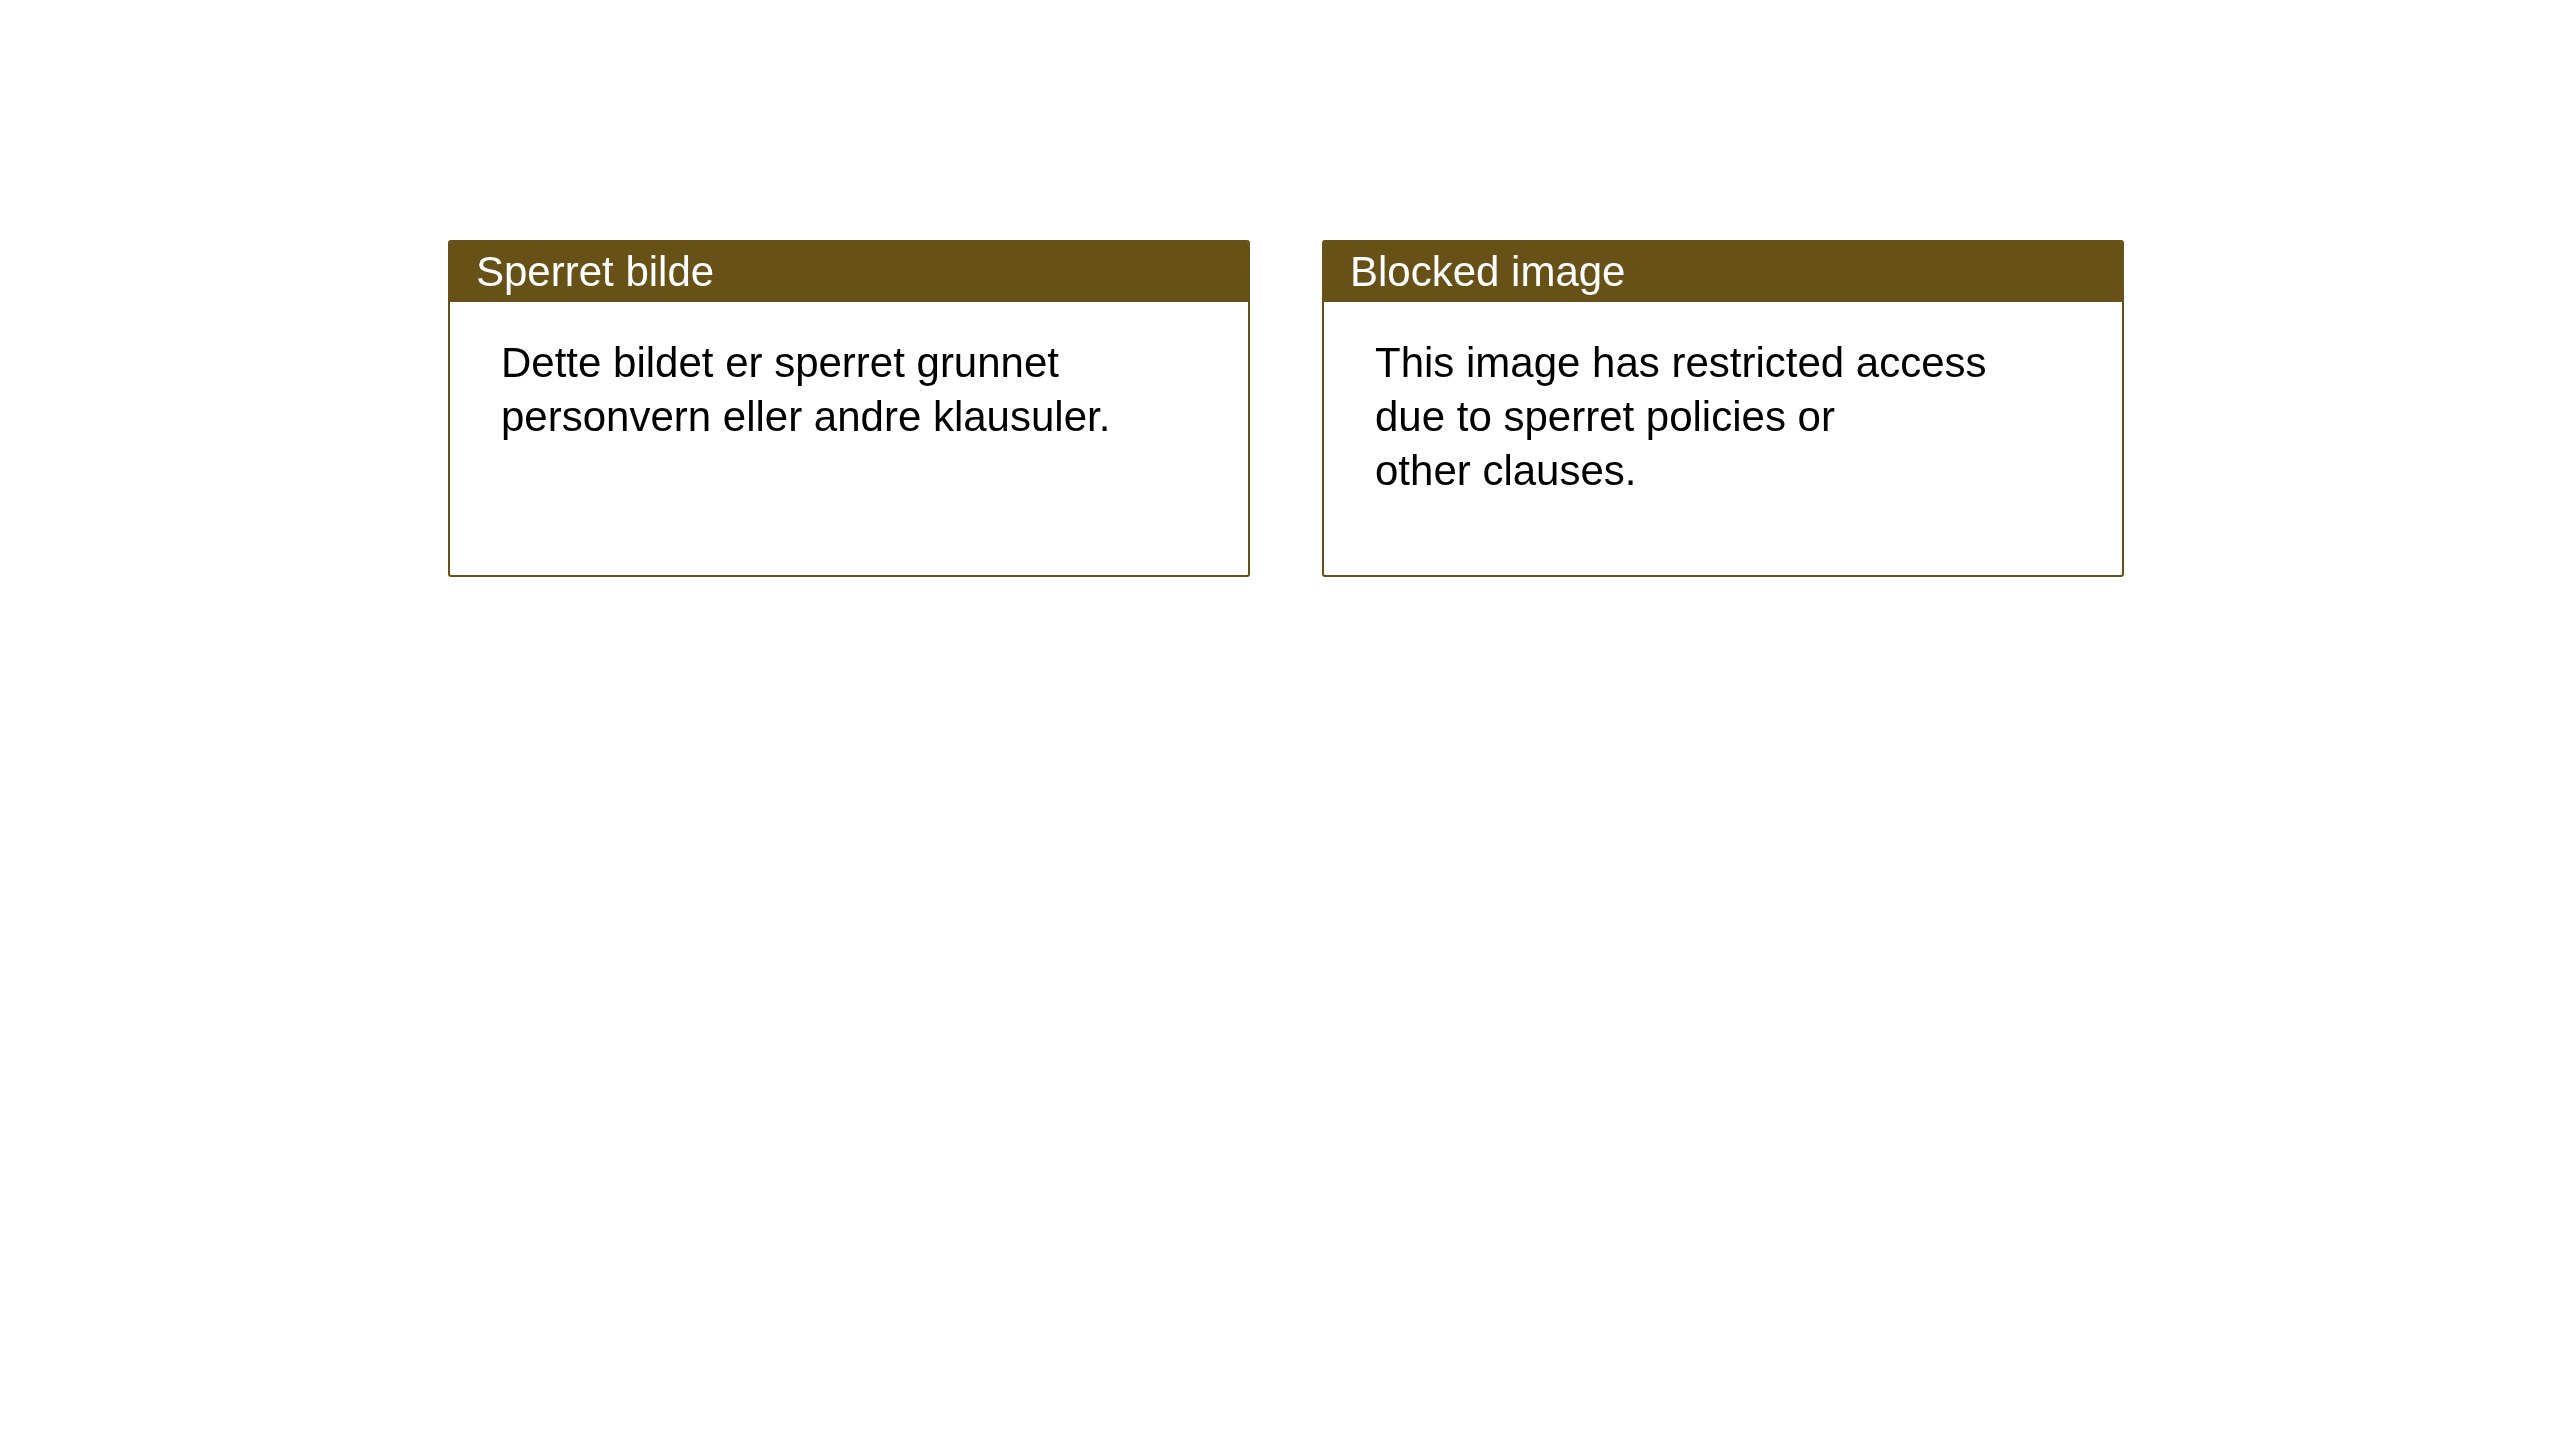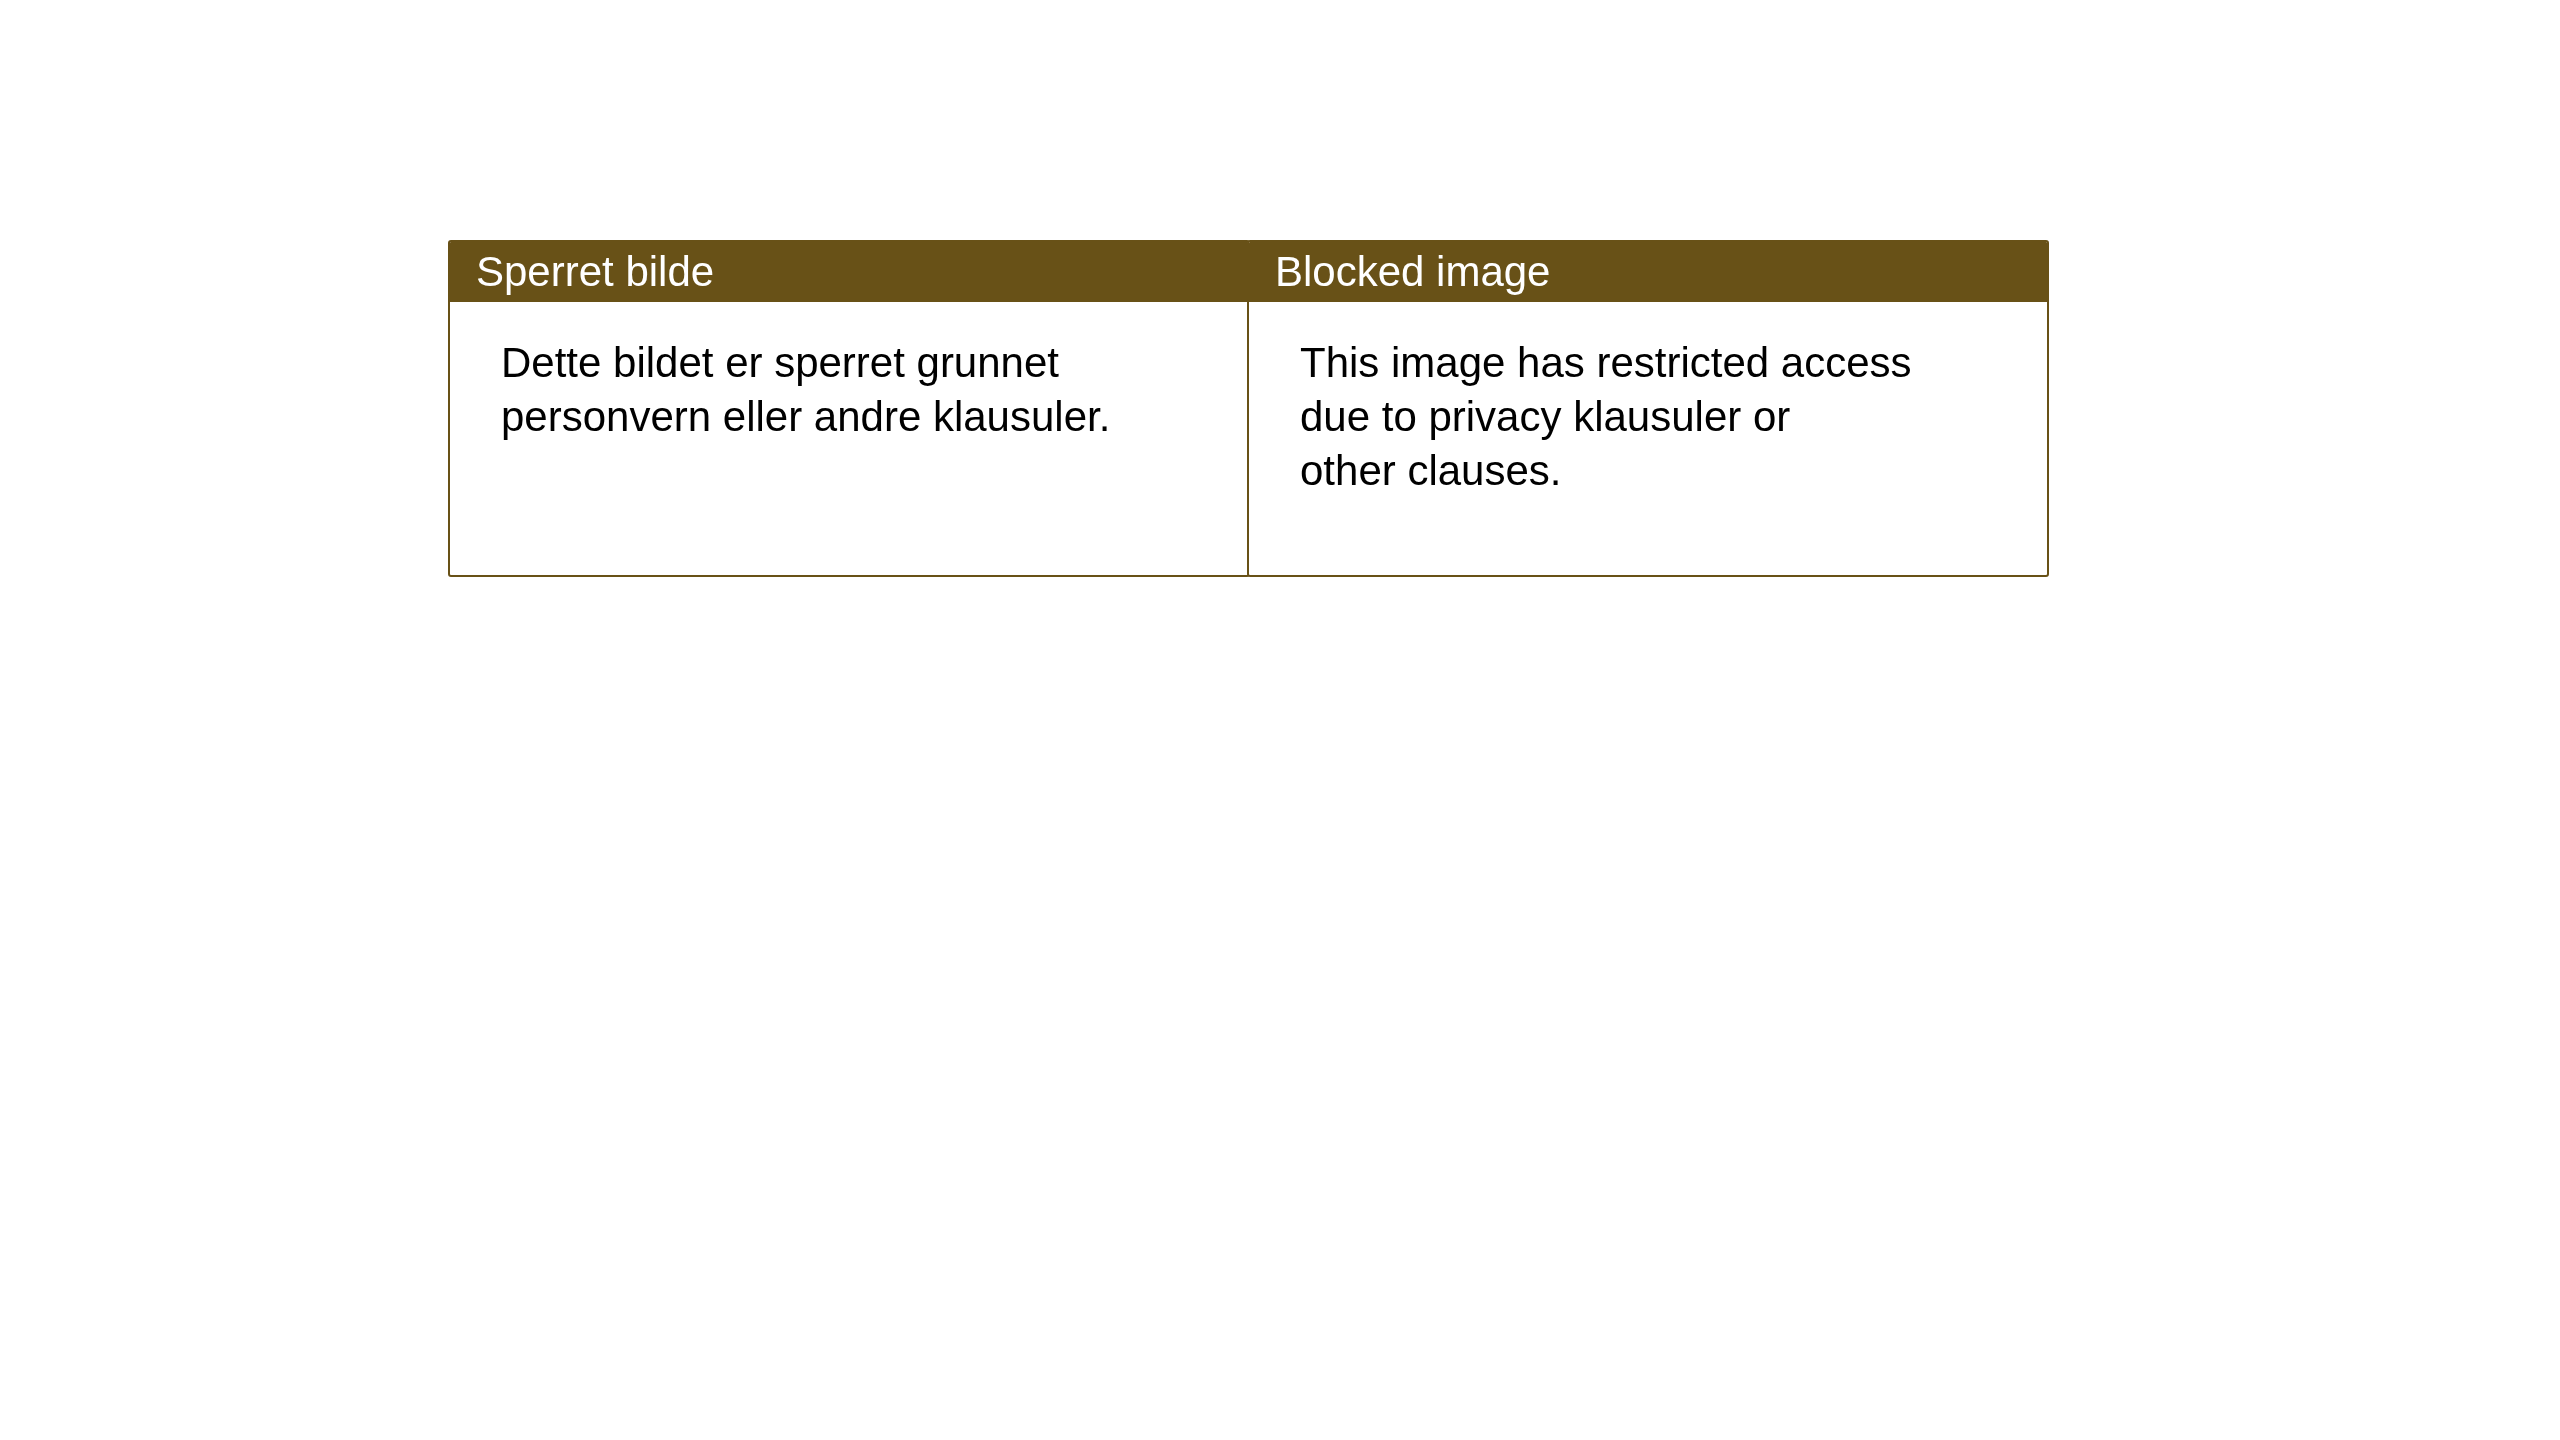--- a/index.html
+++ b/index.html
@@ -20,21 +20,21 @@
     position:absolute;
     top:240px;
     width:802px;
     height:337px;
     background:#ffffff;
     border:2px solid var(--accent);
     border-radius:3px;
     overflow:hidden;
   }
   .card.no{left:448px;}
-  .card.en{left:1247px;}
+  .card.en{left:1322px;}
   .card-header{
     height:60px;
     background:var(--accent);
     display:flex;
     align-items:center;
     padding:0 26px;
   }
   .card-title{
     color:var(--title-text);
     font-size:42px;
@@ -64,16 +64,16 @@
 personvern eller andre klausuler.</div>
   </div>
 </div>
 
 <div class="card en">
   <div class="card-header">
     <span class="card-title">Blocked image</span>
   </div>
   <div class="card-body">
     <div class="card-body-text">This image has restricted access
-due to privacy klausuler or
+due to sperret policies or
 other clauses.</div>
   </div>
 </div>
 
 </body></html>

